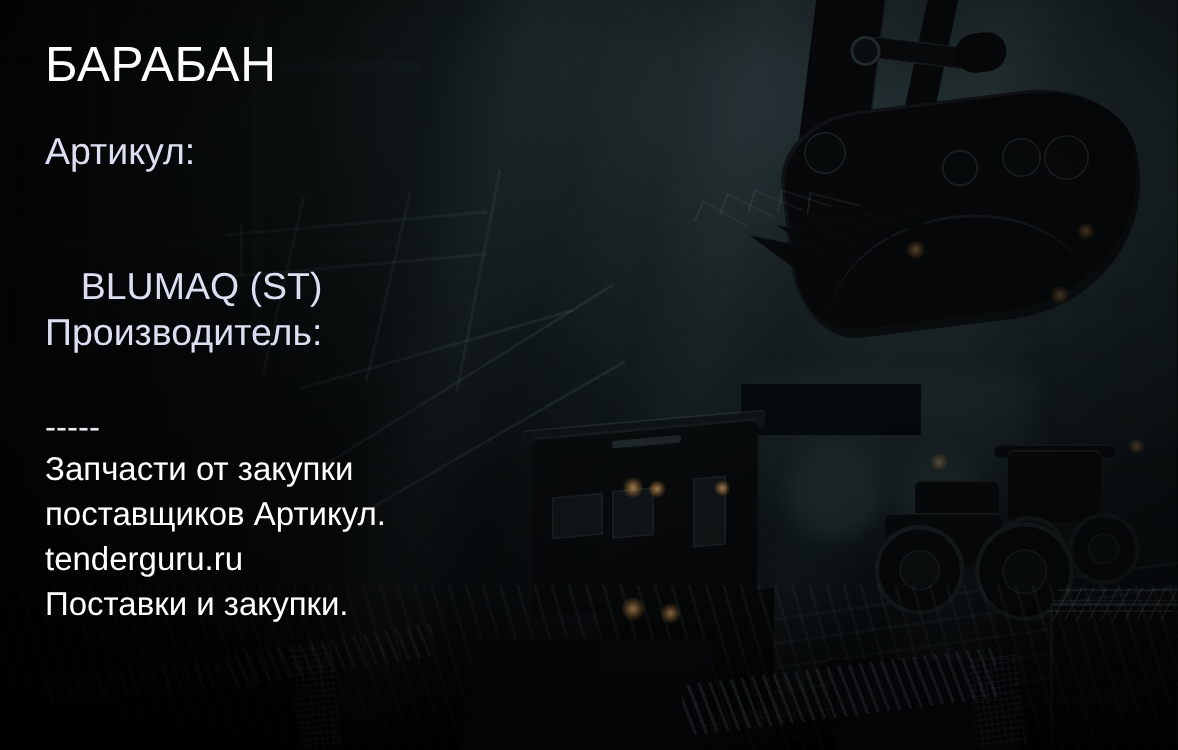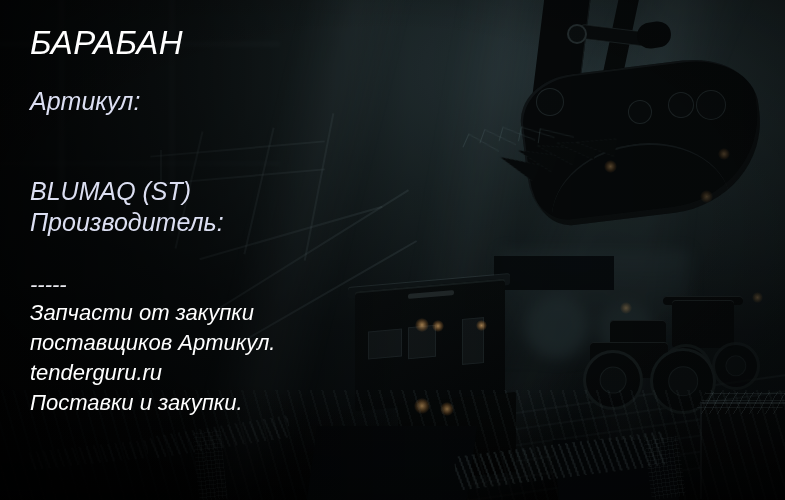--- a/index.html
+++ b/index.html
@@ -367,21 +367,20 @@
   }
 
   
   .content {
     position: absolute;
     left: 30px;
     top: 0;
     width: 430px;
     height: 100%;
     z-index: 5;
-    font-style: italic;
   }
 
   .title {
     position: absolute;
     top: 26px;
     left: 0;
     margin: 0;
     font-size: 33px;
     line-height: 1;
     font-weight: 400;
@@ -395,21 +394,21 @@
     left: 0;
     font-size: 25px;
     line-height: 31px;
     font-weight: 400;
     color: #dcdff2;
     white-space: nowrap;
   }
   .block-article { top: 86px; }
   .block-maker   { top: 176px; }
 
-  .block .line { display: block; }
+  .block .line { display: block; text-align: right; }
 
   .promo {
     position: absolute;
     left: 0;
     top: 272px;
     font-size: 22px;
     line-height: 30px;
     color: #ffffff;
   }
   .promo .sep {

